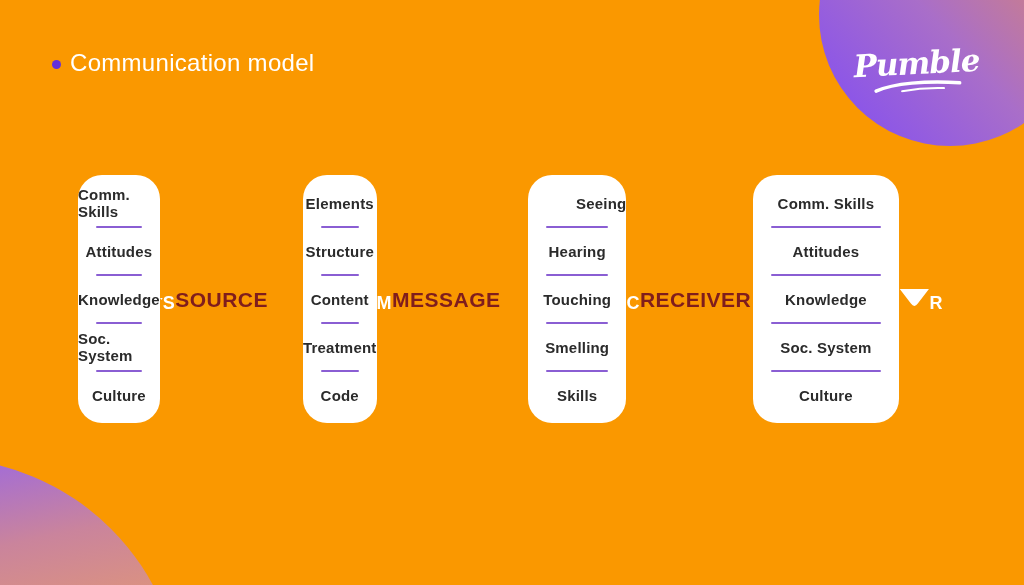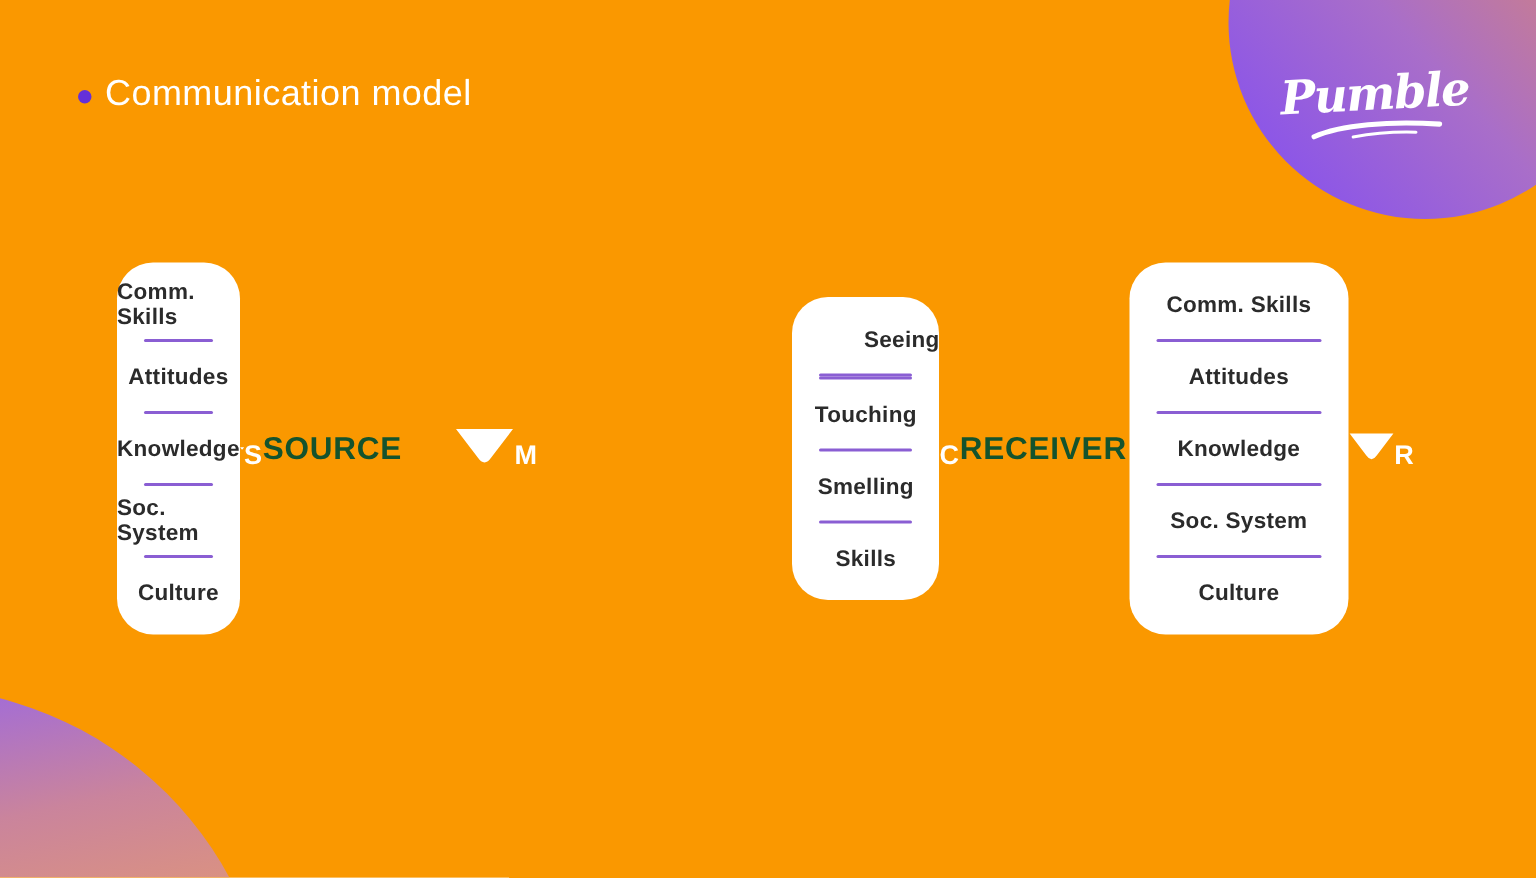--- a/index.html
+++ b/index.html
@@ -60,21 +60,21 @@
     height:46px;display:flex;align-items:center;justify-content:center;
     font-size:15px;font-weight:bold;color:#2b2b2b;letter-spacing:0.2px;
   }
   .divider{height:2px;margin:0 18px;border-radius:1px;}
   .tail{display:block;margin-top:-1px;}
   .letter{
     margin-top:7px;color:#ffffff;font-size:18px;font-weight:bold;
     letter-spacing:0.5px;line-height:22px;
   }
   .word{
-    margin-top:2px;color:#14532d;font-size:21px;font-weight:bold;
+    margin-top:2px;color:#7f1d1d;font-size:21px;font-weight:bold;
     letter-spacing:0.5px;line-height:26px;
   }
 </style>
 </head>
 <body>
 
 <div class="stage" style="background: rgb(250, 152, 0);">
 
   <div class="circle circle-tr"></div>
   <div class="circle circle-bl"></div>
@@ -110,31 +110,46 @@
           </div>
     </div>
     <svg class="tail" width="40" height="26" viewBox="0 0 40 26">
       <path d="M1 0 H39 L24.5 19 Q20 25.5 15.5 19 Z" fill="#ffffff"></path>
     </svg>
     <div class="letter">S</div>
     <div class="word">SOURCE</div>
   </div>
 
   <div class="card-col">
+    <div class="card">
+      <div class="items">
+            <div class="item" style="color: rgb(43, 43, 43);">Elements</div>
+            <div class="divider" style="background: rgb(138, 94, 211);"></div>
+            <div class="item" style="color: rgb(43, 43, 43);">Structure</div>
+            <div class="divider" style="background: rgb(138, 94, 211);"></div>
+            <div class="item" style="color: rgb(43, 43, 43);">Content</div>
+            <div class="divider" style="background: rgb(138, 94, 211);"></div>
+            <div class="item" style="color: rgb(43, 43, 43);">Treatment</div>
+            <div class="divider" style="background: rgb(138, 94, 211);"></div>
+            <div class="item" style="color: rgb(43, 43, 43);">Code</div>
+          </div>
+    </div>
     <svg class="tail" width="40" height="26" viewBox="0 0 40 26">
       <path d="M1 0 H39 L24.5 19 Q20 25.5 15.5 19 Z" fill="#ffffff"></path>
     </svg>
     <div class="letter">M</div>
+    <div class="word">MESSAGE</div>
   </div>
 
   <div class="card-col">
     <div class="card">
       <div class="items">
             <div class="item" style="color: rgb(43, 43, 43); margin-left: 48px;">Seeing</div>
             <div class="divider" style="background: rgb(138, 94, 211);"></div>
+            <div class="item" style="color: rgb(43, 43, 43);">Hearing</div>
             <div class="divider" style="background: rgb(138, 94, 211);"></div>
             <div class="item" style="color: rgb(43, 43, 43);">Touching</div>
             <div class="divider" style="background: rgb(138, 94, 211);"></div>
             <div class="item" style="color: rgb(43, 43, 43);">Smelling</div>
             <div class="divider" style="background: rgb(138, 94, 211);"></div>
             <div class="item" style="color: rgb(43, 43, 43);">Skills</div>
           </div>
     </div>
     <svg class="tail" width="40" height="26" viewBox="0 0 40 26">
       <path d="M1 0 H39 L24.5 19 Q20 25.5 15.5 19 Z" fill="#ffffff"></path>

